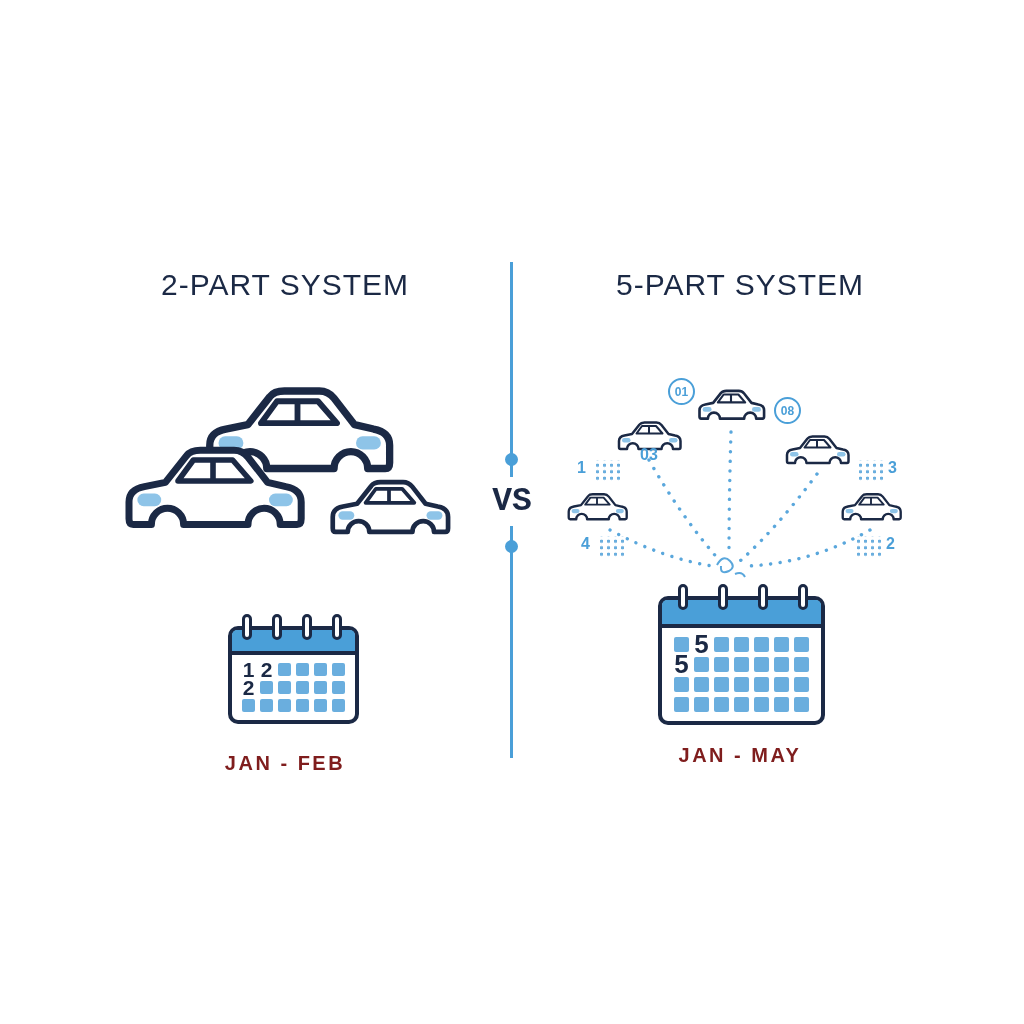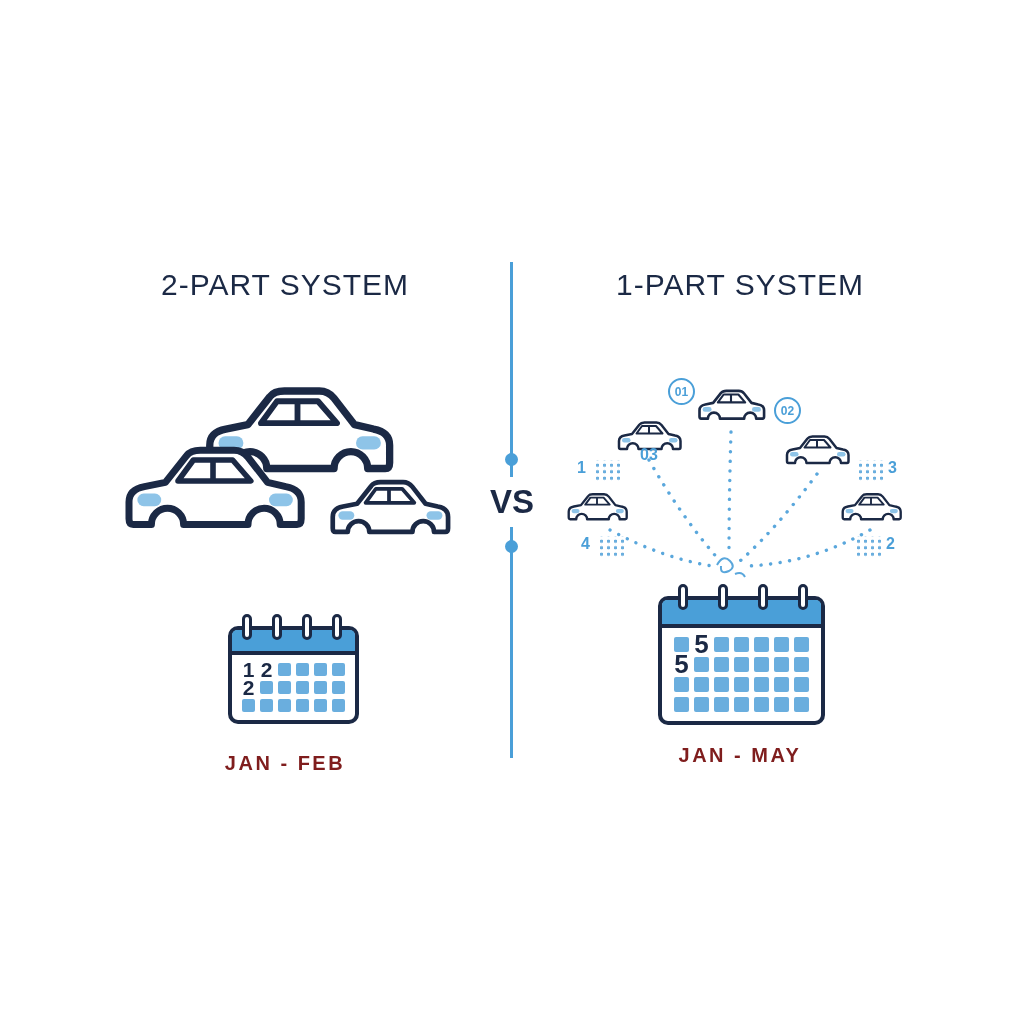--- a/index.html
+++ b/index.html
@@ -15,21 +15,21 @@
   #left-title  { left:120px; width:330px; }
   #right-title { left:585px; width:310px; }
 
   
   .vline { position:absolute; left:510px; top:262px; width:3px; height:496px; background:#4a9fd8; }
   .vdot  { position:absolute; left:505px; width:13px; height:13px; border-radius:50%; background:#4a9fd8; }
   #vdot-top    { top:453px; }
   #vdot-bottom { top:540px; }
   .vs {
     position:absolute; left:482px; top:477px; width:60px; text-align:center;
-    font-size:33px; font-weight:700; color:#1b2945; background:#ffffff; padding:6px 0; z-index:5;
+    font-size:33px; font-weight:700; color:#1b2945; background:#ffffff; padding:6px 0; z-index:5;font-family:Liberation Mono, monospace;
   }
 
   svg.illustration { position:absolute; color:#1b2945; }
 
   
   .badge {
     position:absolute; width:27px; height:27px; border:2px solid #4a9fd8; border-radius:50%;
     color:#4a9fd8; font-size:12px; font-weight:700; background:#fff;
     display:flex; align-items:center; justify-content:center; z-index:3;
   }
@@ -115,40 +115,40 @@
       <div class="cal-sq"></div>
     </div>
 </div>
 <div class="date-label" id="left-date">JAN - FEB</div>
 
 <div class="vline"></div>
 <div class="vdot" id="vdot-top"></div>
 <div class="vdot" id="vdot-bottom"></div>
 <div class="vs">VS</div>
 
-<div class="title" id="right-title">1-PART SYSTEM</div>
+<div class="title" id="right-title">5-PART SYSTEM</div>
 
 <svg class="illustration" id="right-cars" style="left:552px; top:368px;" width="376" height="212" viewBox="0 0 376 212">
   <g fill="none" stroke="#5aa7dc" stroke-width="3.4" stroke-linecap="round" stroke-dasharray="0.1 9.5">
     <path d="M97 92 Q130 150 168 193"></path>
     <path d="M179 64 Q177 130 177 188"></path>
     <path d="M265 106 Q225 160 188 193"></path>
     <path d="M58 162 Q110 190 160 198"></path>
     <path d="M318 162 Q260 195 196 198"></path>
   </g>
   <path d="M165 197 q6 -11 13 -4 q6 6 -1 10 q-9 4 -8 -5 m14 8 q7 -3 10 3" fill="none" stroke="#5aa7dc" stroke-width="2"></path>
   <use href="#car" x="142" y="16" width="74" height="42"></use>
   <use href="#car" x="62" y="48" width="70" height="40"></use>
   <use href="#car" x="230" y="62" width="70" height="40"></use>
   <use href="#car" x="12" y="120" width="66" height="38"></use>
   <use href="#car" x="286" y="120" width="66" height="38"></use>
 </svg>
 
 <div class="badge" style="left:668px; top:378px;">01</div>
-<div class="badge" style="left:774px; top:397px;">02</div>
+<div class="badge" style="left:774px; top:397px;">08</div>
 <div class="minilabel" style="left:640px; top:446px;">03</div>
 
 <div class="minilabel" style="left:577px; top:459px;">1</div>
 <div class="dotgrid" style="left:592px; top:460px;"></div>
 
 <div class="minilabel" style="left:581px; top:535px;">4</div>
 <div class="dotgrid" style="left:596px; top:536px;"></div>
 
 <div class="dotgrid" style="left:855px; top:460px;"></div>
 <div class="minilabel" style="left:888px; top:459px;">3</div>

